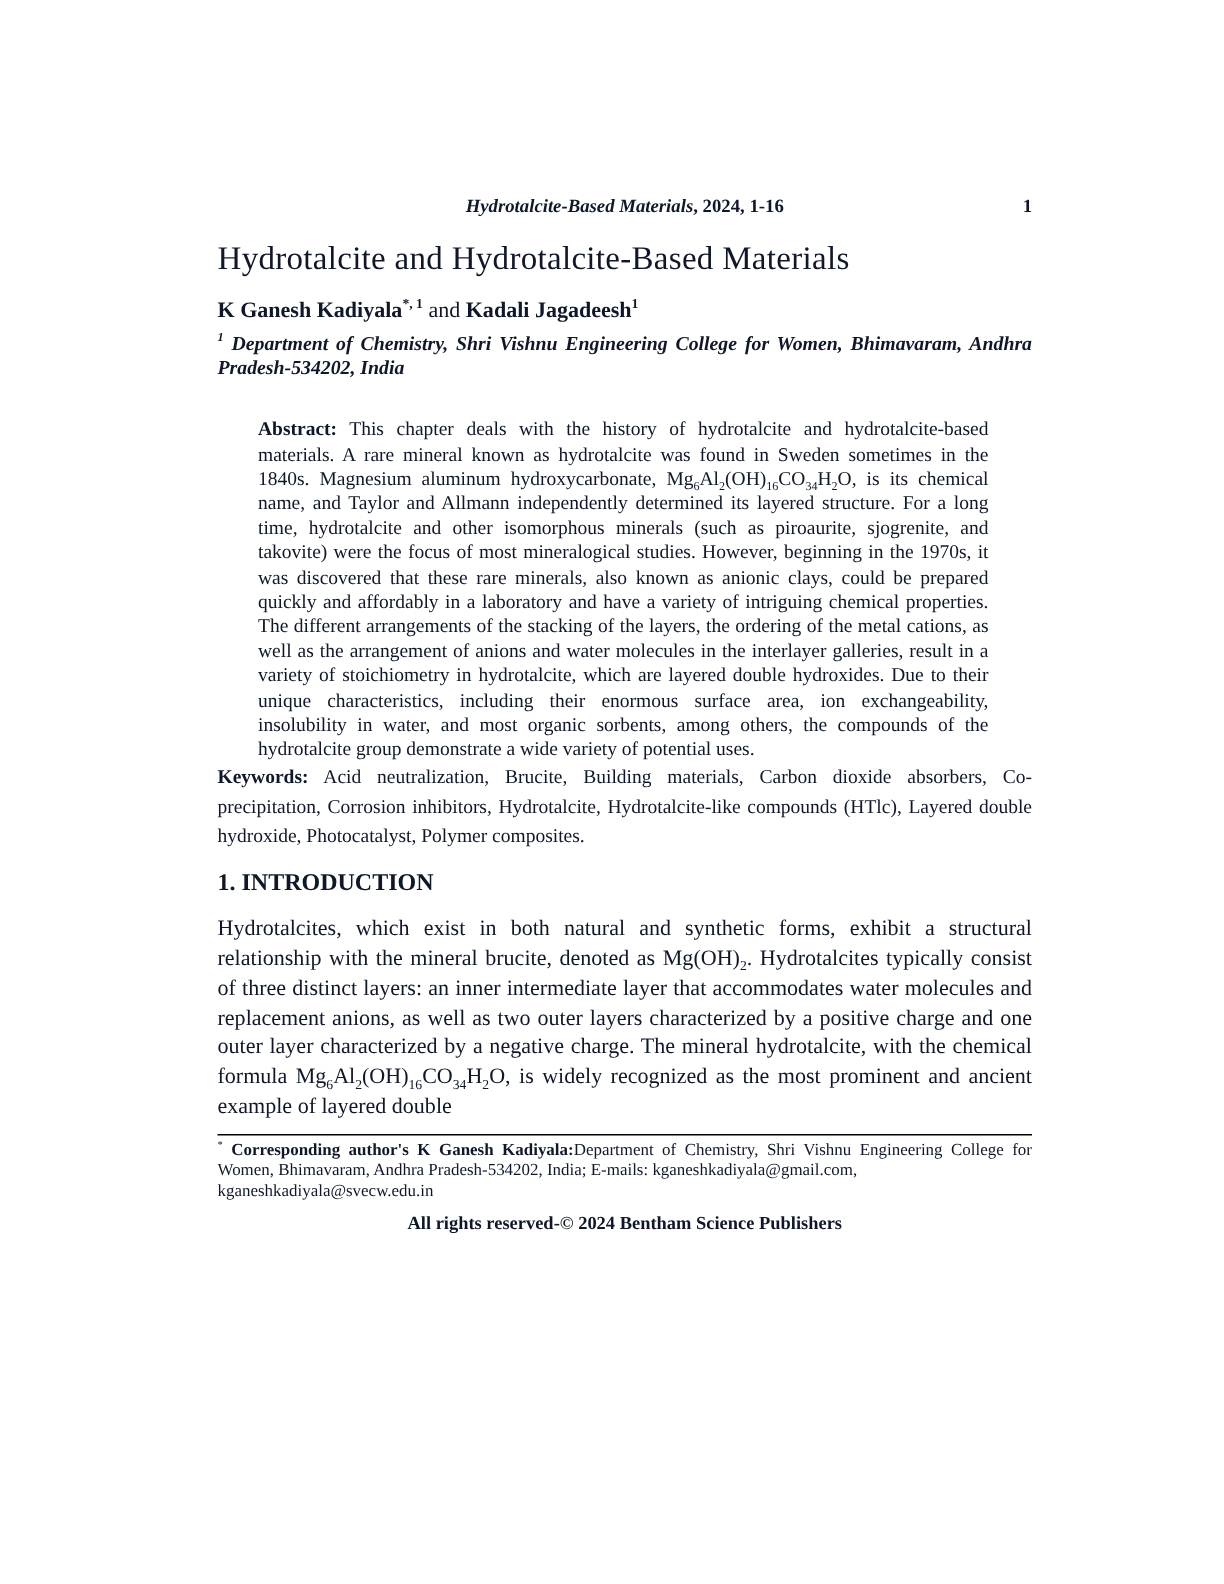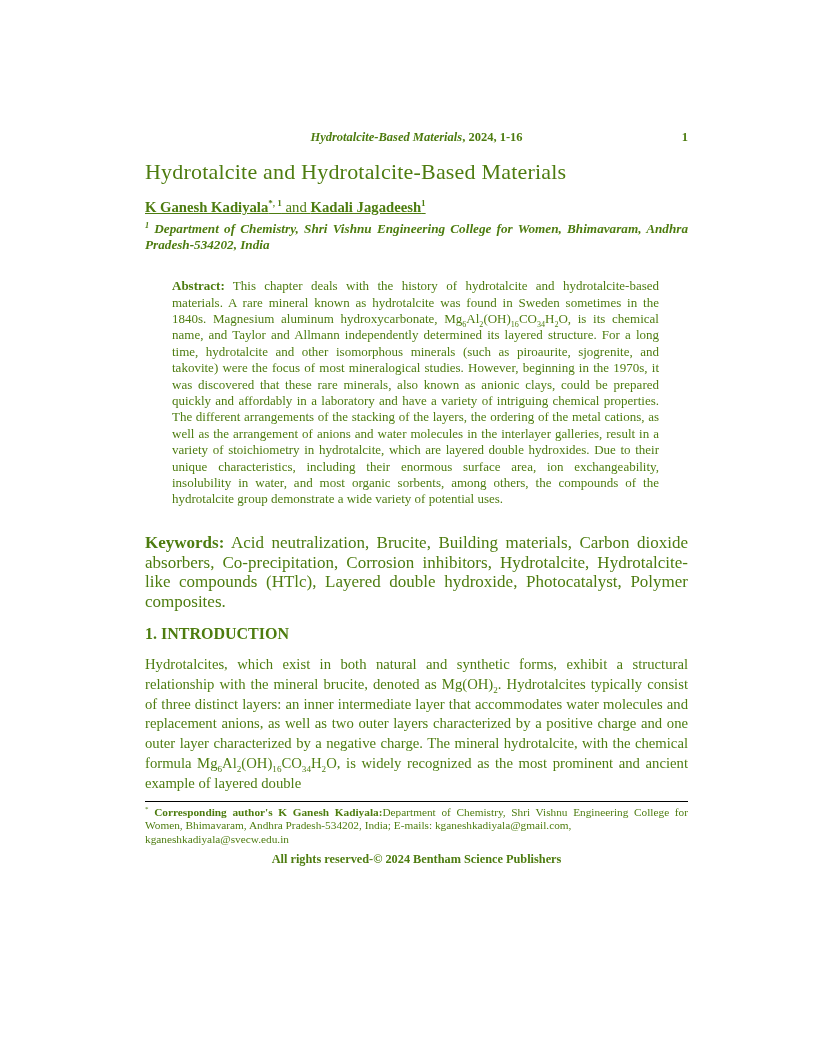--- a/index.html
+++ b/index.html
@@ -2,21 +2,21 @@
 <html><head>
 <meta charset="utf-8">
 <style>
   * { margin: 0; padding: 0; box-sizing: border-box; }
   html, body { background: #ffffff; }
   .page {
     position: relative;
     width: 816px;
     height: 1056px;
     background: #ffffff;
-    color: #4d7c0f;
+    color: #0f172a;
     font-family: "Liberation Serif", "DejaVu Serif", serif;
     overflow: hidden;
   }
   .content {
     position: absolute;
     left: 145px;
     top: 130px;
     width: 543px;
   }
   
@@ -56,21 +56,20 @@
     font-size: 22px;
     line-height: 26px;
     font-weight: normal;
     letter-spacing: 0.2px;
   }
   
   .authors {
     margin-top: 14px;
     font-size: 14.7px;
     line-height: 16px;
-    text-decoration: underline;
   }
   .authors b { font-weight: bold; }
   .authors sup, .affiliation sup, .footnote sup {
     font-size: 62%;
     vertical-align: super;
     line-height: 0;
   }
   
   .affiliation {
     margin-top: 6px;
@@ -84,22 +83,21 @@
   .abstract {
     margin: 26px 28px 0 27px;
     width: 487px;
     font-size: 13px;
     line-height: 16.4px;
     text-align: justify;
   }
   .abstract .lbl { font-weight: bold; }
   
   .keywords {
-    margin-top: 25px;
-    font-size: 17px;
+    font-size: 13px;
     line-height: 19.8px;
     text-align: justify;
   }
   .keywords b { font-weight: bold; }
   
   h2.section-heading {
     margin-top: 13px;
     font-size: 16px;
     line-height: 17px;
     font-weight: bold;

